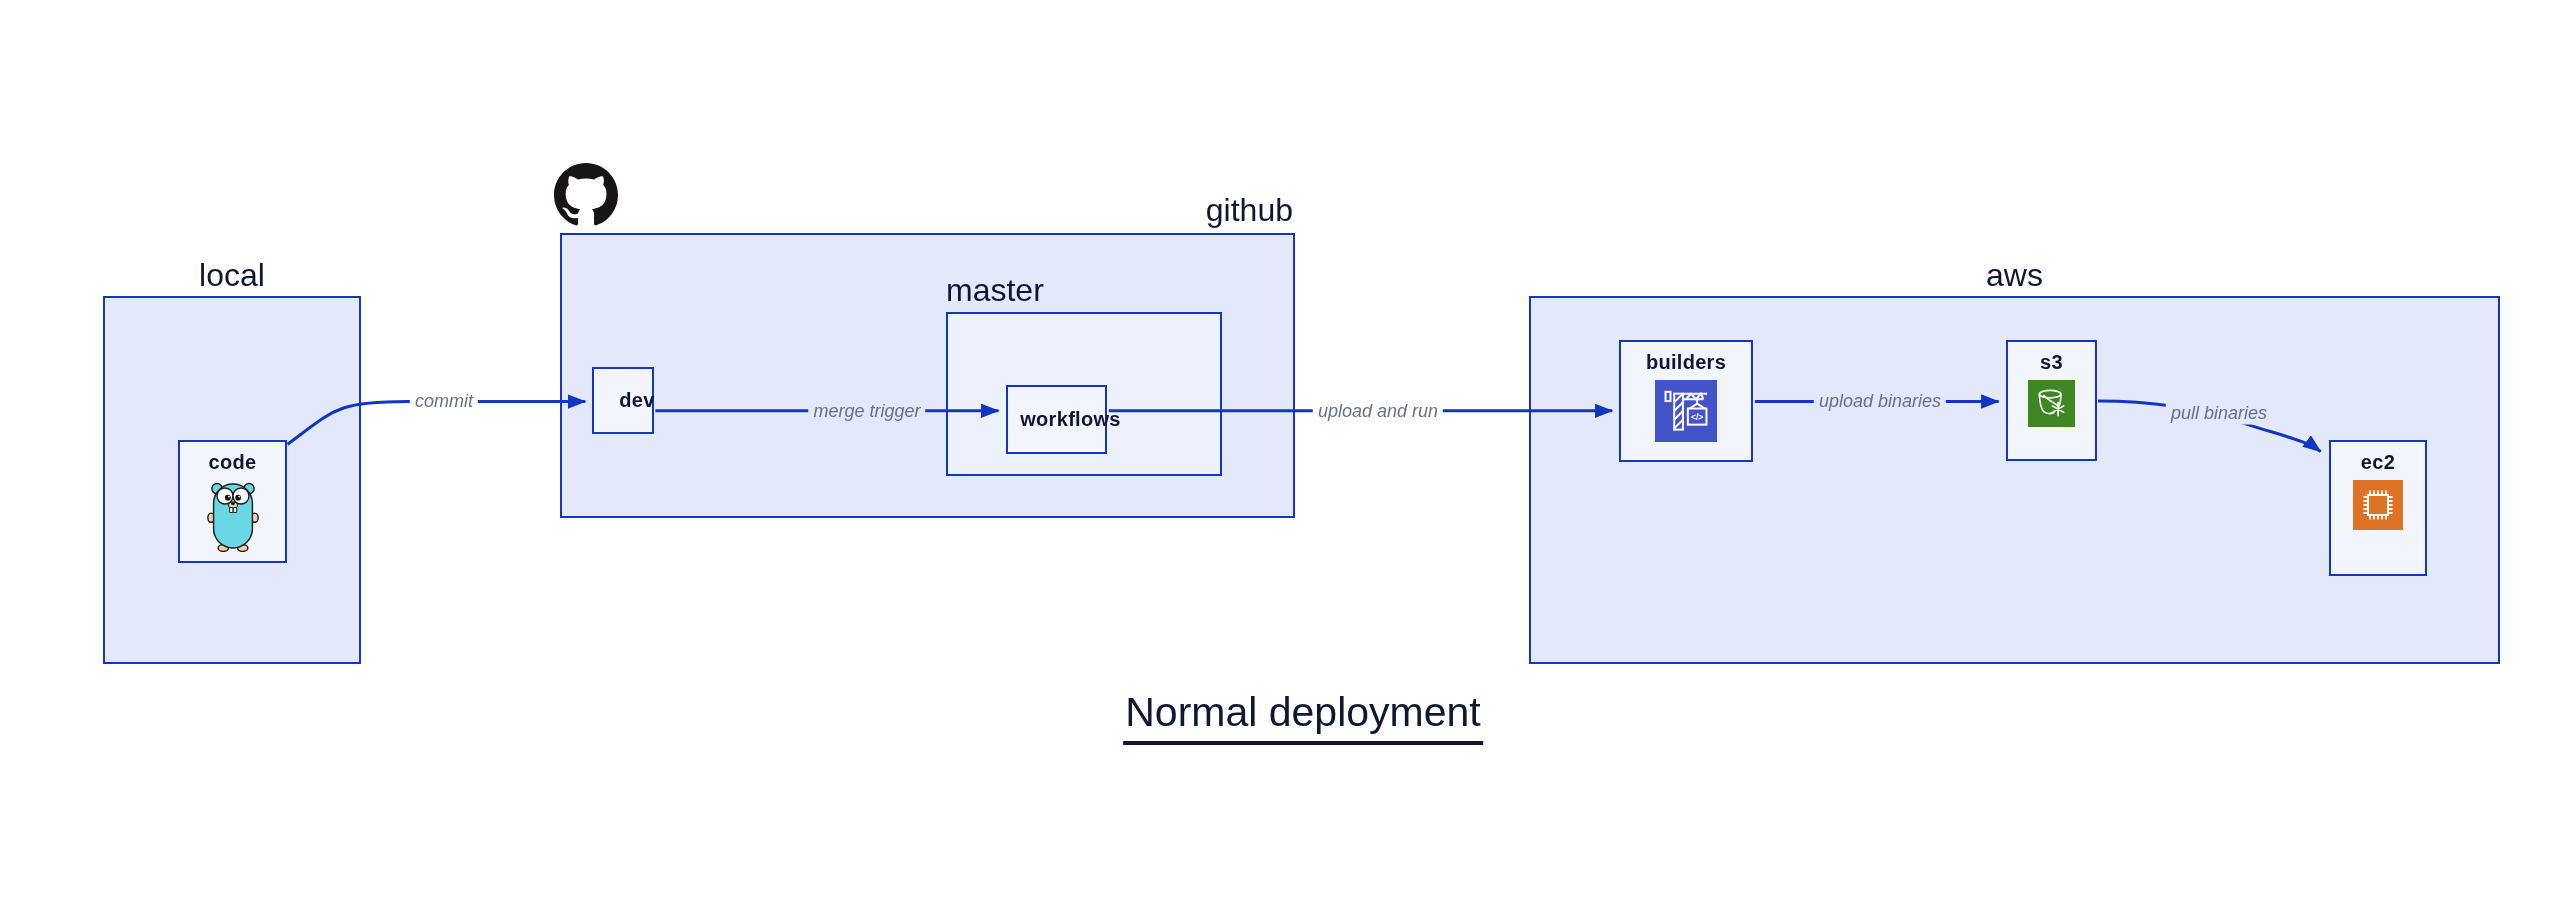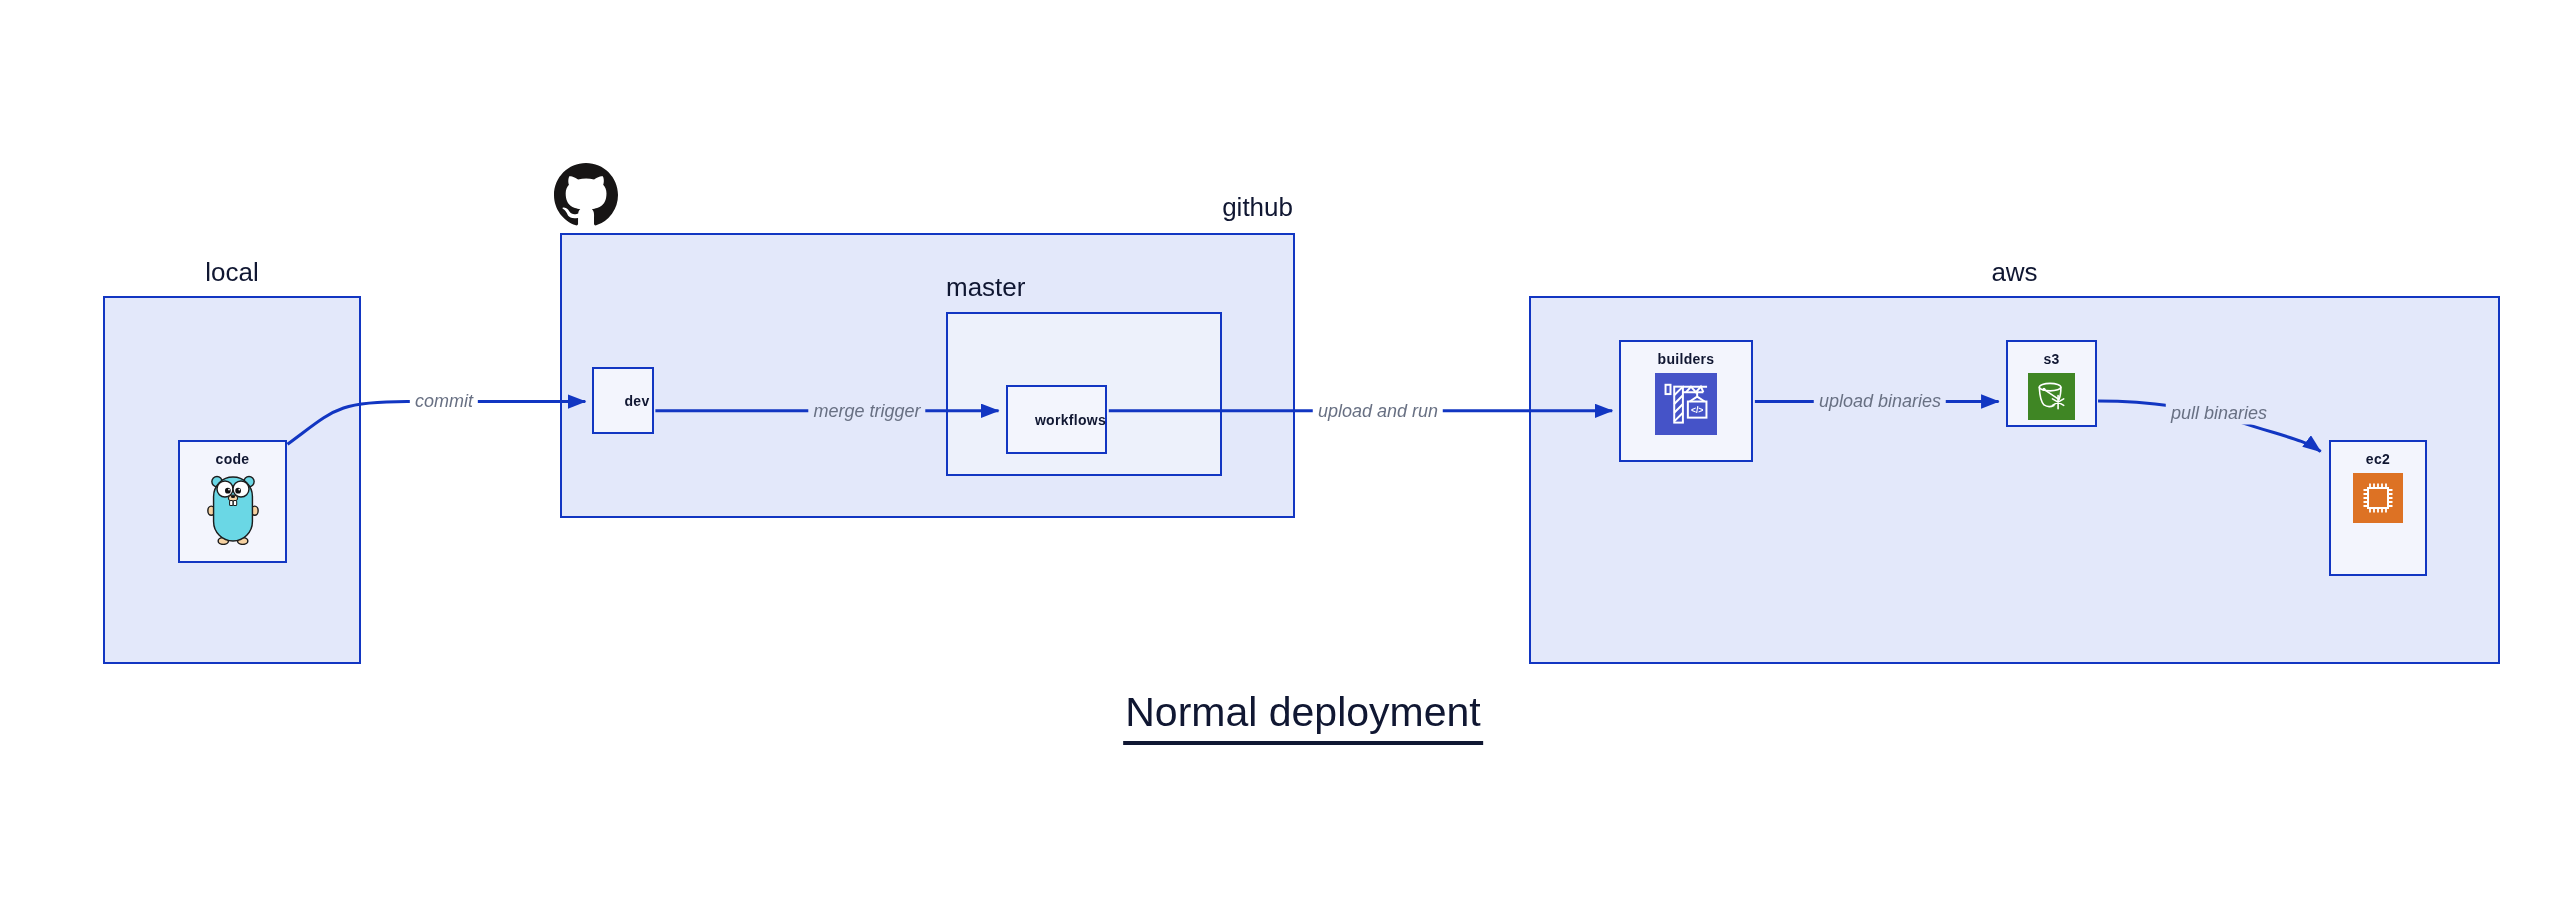--- a/index.html
+++ b/index.html
@@ -6,29 +6,29 @@
   html,body { background:#ffffff; }
   body {
     width:2604px; height:902px; position:relative; overflow:hidden;
     font-family:"Liberation Sans", sans-serif; color:#101732;
   }
   .container {
     position:absolute; background:#e3e8fa; border:2.6px solid #1236c2; z-index:1;
   }
   .container.master { background:#edf1fb; z-index:2; }
   .container-label {
-    position:absolute; font-size:26px; font-weight:500; color:#101732;
+    position:absolute; font-size:32px; font-weight:500; color:#101732;
     z-index:2; white-space:nowrap;
   }
   .node {
     position:absolute; background:#f3f5fd; border:2.6px solid #1236c2; z-index:4;
   }
   .node.center { display:flex; align-items:center; justify-content:center;padding-left:28px; }
   .node.stack { display:flex; flex-direction:column; align-items:center; padding-top:9.3px; }
-  .node-label { font-weight:bold; font-size:14px; color:#101732; letter-spacing:0.3px; }
+  .node-label { font-weight:bold; font-size:20px; color:#101732; letter-spacing:0.3px; }
   .node.stack .icon-wrap { margin-top:6.2px; }
   #edges-svg { position:absolute; left:0; top:0; z-index:5; pointer-events:none; }
   .edge-label {
     position:absolute; transform:translate(-50%,-50%);
     font-style:italic; font-size:18px; color:#687083;
     padding:1px 5.2px; white-space:nowrap; z-index:6;
   }
   .on-white { background:#ffffff; }
   .on-fill  { background:#e3e8fa; }
   .diagram-title {
@@ -106,21 +106,21 @@
         <path d="M45 22 H84 M45 31 H78"></path>
         <path d="M50 31 L58 22 L66 31 L74 22 L78 31"></path>
         <path d="M68 31 V38 M68 38 L56 46 M68 38 L80 46"></path>
         <rect x="53" y="46" width="30" height="26"></rect>
       </g>
       <text x="68" y="64" font-size="14" font-weight="bold" fill="#ffffff" text-anchor="middle" font-family="Liberation Sans, sans-serif">&lt;/&gt;</text>
     </svg>
   </span>
 </div>
 
-<div class="node stack" style="left:2006px; top:340px; width:91px; height:87px;">
+<div class="node stack" style="left:2006px; top:340px; width:91px; height:121px;">
   <span class="node-label">s3</span>
   <span class="icon-wrap">
     <svg width="47" height="47" viewBox="0 0 100 100">
       <rect x="0" y="0" width="100" height="100" fill="#3f8624"></rect>
       <g stroke="#ffffff" stroke-width="3.4" fill="none" stroke-linecap="round">
         <ellipse cx="47" cy="30" rx="23" ry="8"></ellipse>
         <path d="M24 31 C25 49 29 63 34 68 C40 72 49 72 55 69"></path>
         <path d="M70 31 C70 41 69 49 66 56"></path>
         <path d="M34 35 L64 55"></path>
         <path d="M64 48 V76 M52 55 L76 69 M76 55 L52 69"></path>

